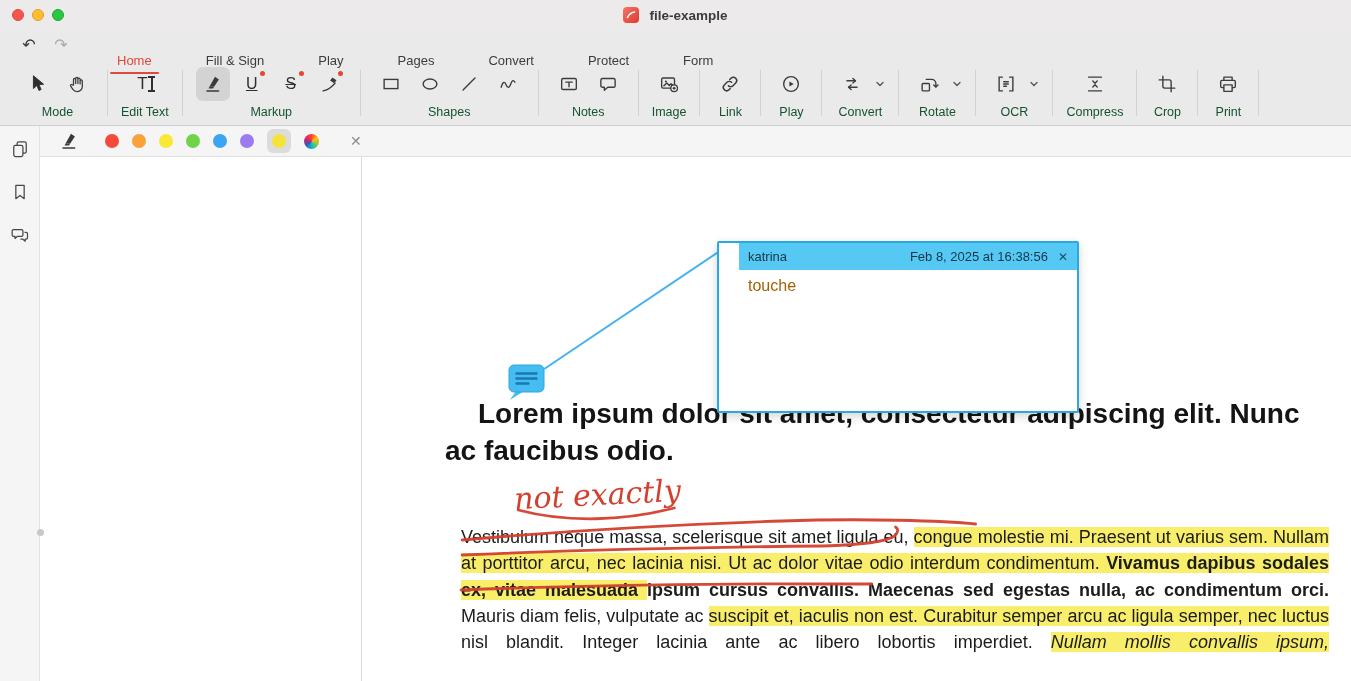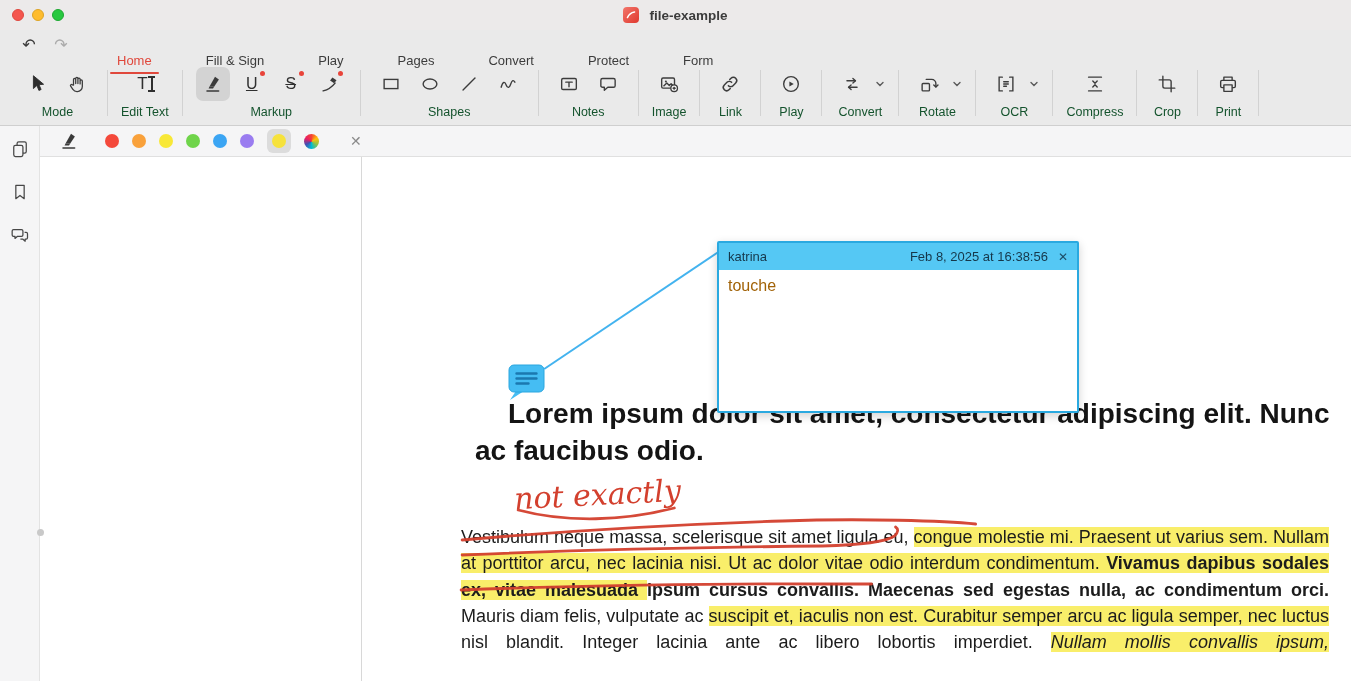--- a/index.html
+++ b/index.html
@@ -59,33 +59,33 @@
   .rainbow { width:15px; height:15px; border-radius:50%; cursor:pointer;
     background:conic-gradient(#f44336,#ffc107,#8bc34a,#00bcd4,#3f51b5,#e91e63,#f44336); }
   .closebtn { margin-left:18px; border:none; background:transparent; color:#8a8a8a; font-size:14px; cursor:pointer; }
 
   .content { flex:1; display:flex; min-height:0; }
   .thumbpanel { width:322px; background:#fff; border-right:1px solid #d8d8d8; position:relative; flex:0 0 auto; }
   .panel-handle { position:absolute; left:-3px; top:372px; width:7px; height:7px; border-radius:50%; background:#c9c9c9; }
 
   .docarea { flex:1; position:relative; background:#fff; overflow:hidden; }
 
-  .heading { position:absolute; left:113px; top:238px; width:868px; font-size:28px; font-weight:700; line-height:37px; text-indent:33px; color:#141414; z-index:1; }
+  .heading { position:absolute; left:83px; top:238px; width:868px; font-size:28px; font-weight:700; line-height:37px; text-indent:33px; color:#141414; z-index:1; }
   .para { position:absolute; left:99px; top:367px; width:868px; font-size:18px; line-height:26.3px; color:#1c1c1c; text-align:justify; text-align-last:justify; z-index:1; }
   .hl { background:#f9ee6a; }
   .bold { font-weight:700; }
   .ital { font-style:italic; }
 
   .handnote { position:absolute; left:152px; top:320px; font-family:"DejaVu Serif", serif; font-style:italic; font-size:30px; color:#d3402e; transform:rotate(-3deg); z-index:4; }
 
   .inkoverlay { position:absolute; left:0; top:0; width:100%; height:100%; pointer-events:none; z-index:5; }
 
   .note-bubble { position:absolute; left:146px; top:207px; width:46px; height:38px; z-index:6; cursor:pointer; }
 
-  .popup { position:absolute; left:355px; top:84px; width:362px; height:172px; background:#fff; border:2px solid #2aa9e0; border-radius:2px; box-shadow:0 3px 10px rgba(0,0,0,.18); display:flex; flex-direction:column; z-index:7; }
+  .popup { position:absolute; left:355px; top:84px; width:362px; height:172px; background:#fff; border:2px solid #2aa9e0; border-radius:2px; box-shadow:0 3px 10px rgba(0,0,0,.18); display:flex; flex-direction:column; z-index:7;padding-left:20px; }
   .popup-header { height:27px; background:#55c8f4; display:flex; align-items:center; padding:0 9px; flex:0 0 auto; }
   .popup-author { font-size:13px; color:#16374a; }
   .popup-spacer { flex:1; }
   .popup-ts { font-size:13px; color:#16374a; }
   .popup-close { border:none; background:transparent; color:#1d4d66; font-size:12px; margin-left:10px; cursor:pointer; }
   .popup-body { flex:1; padding:7px 9px; font-size:16px; color:#a16207; }
 </style>
 </head>
 <body>
 

